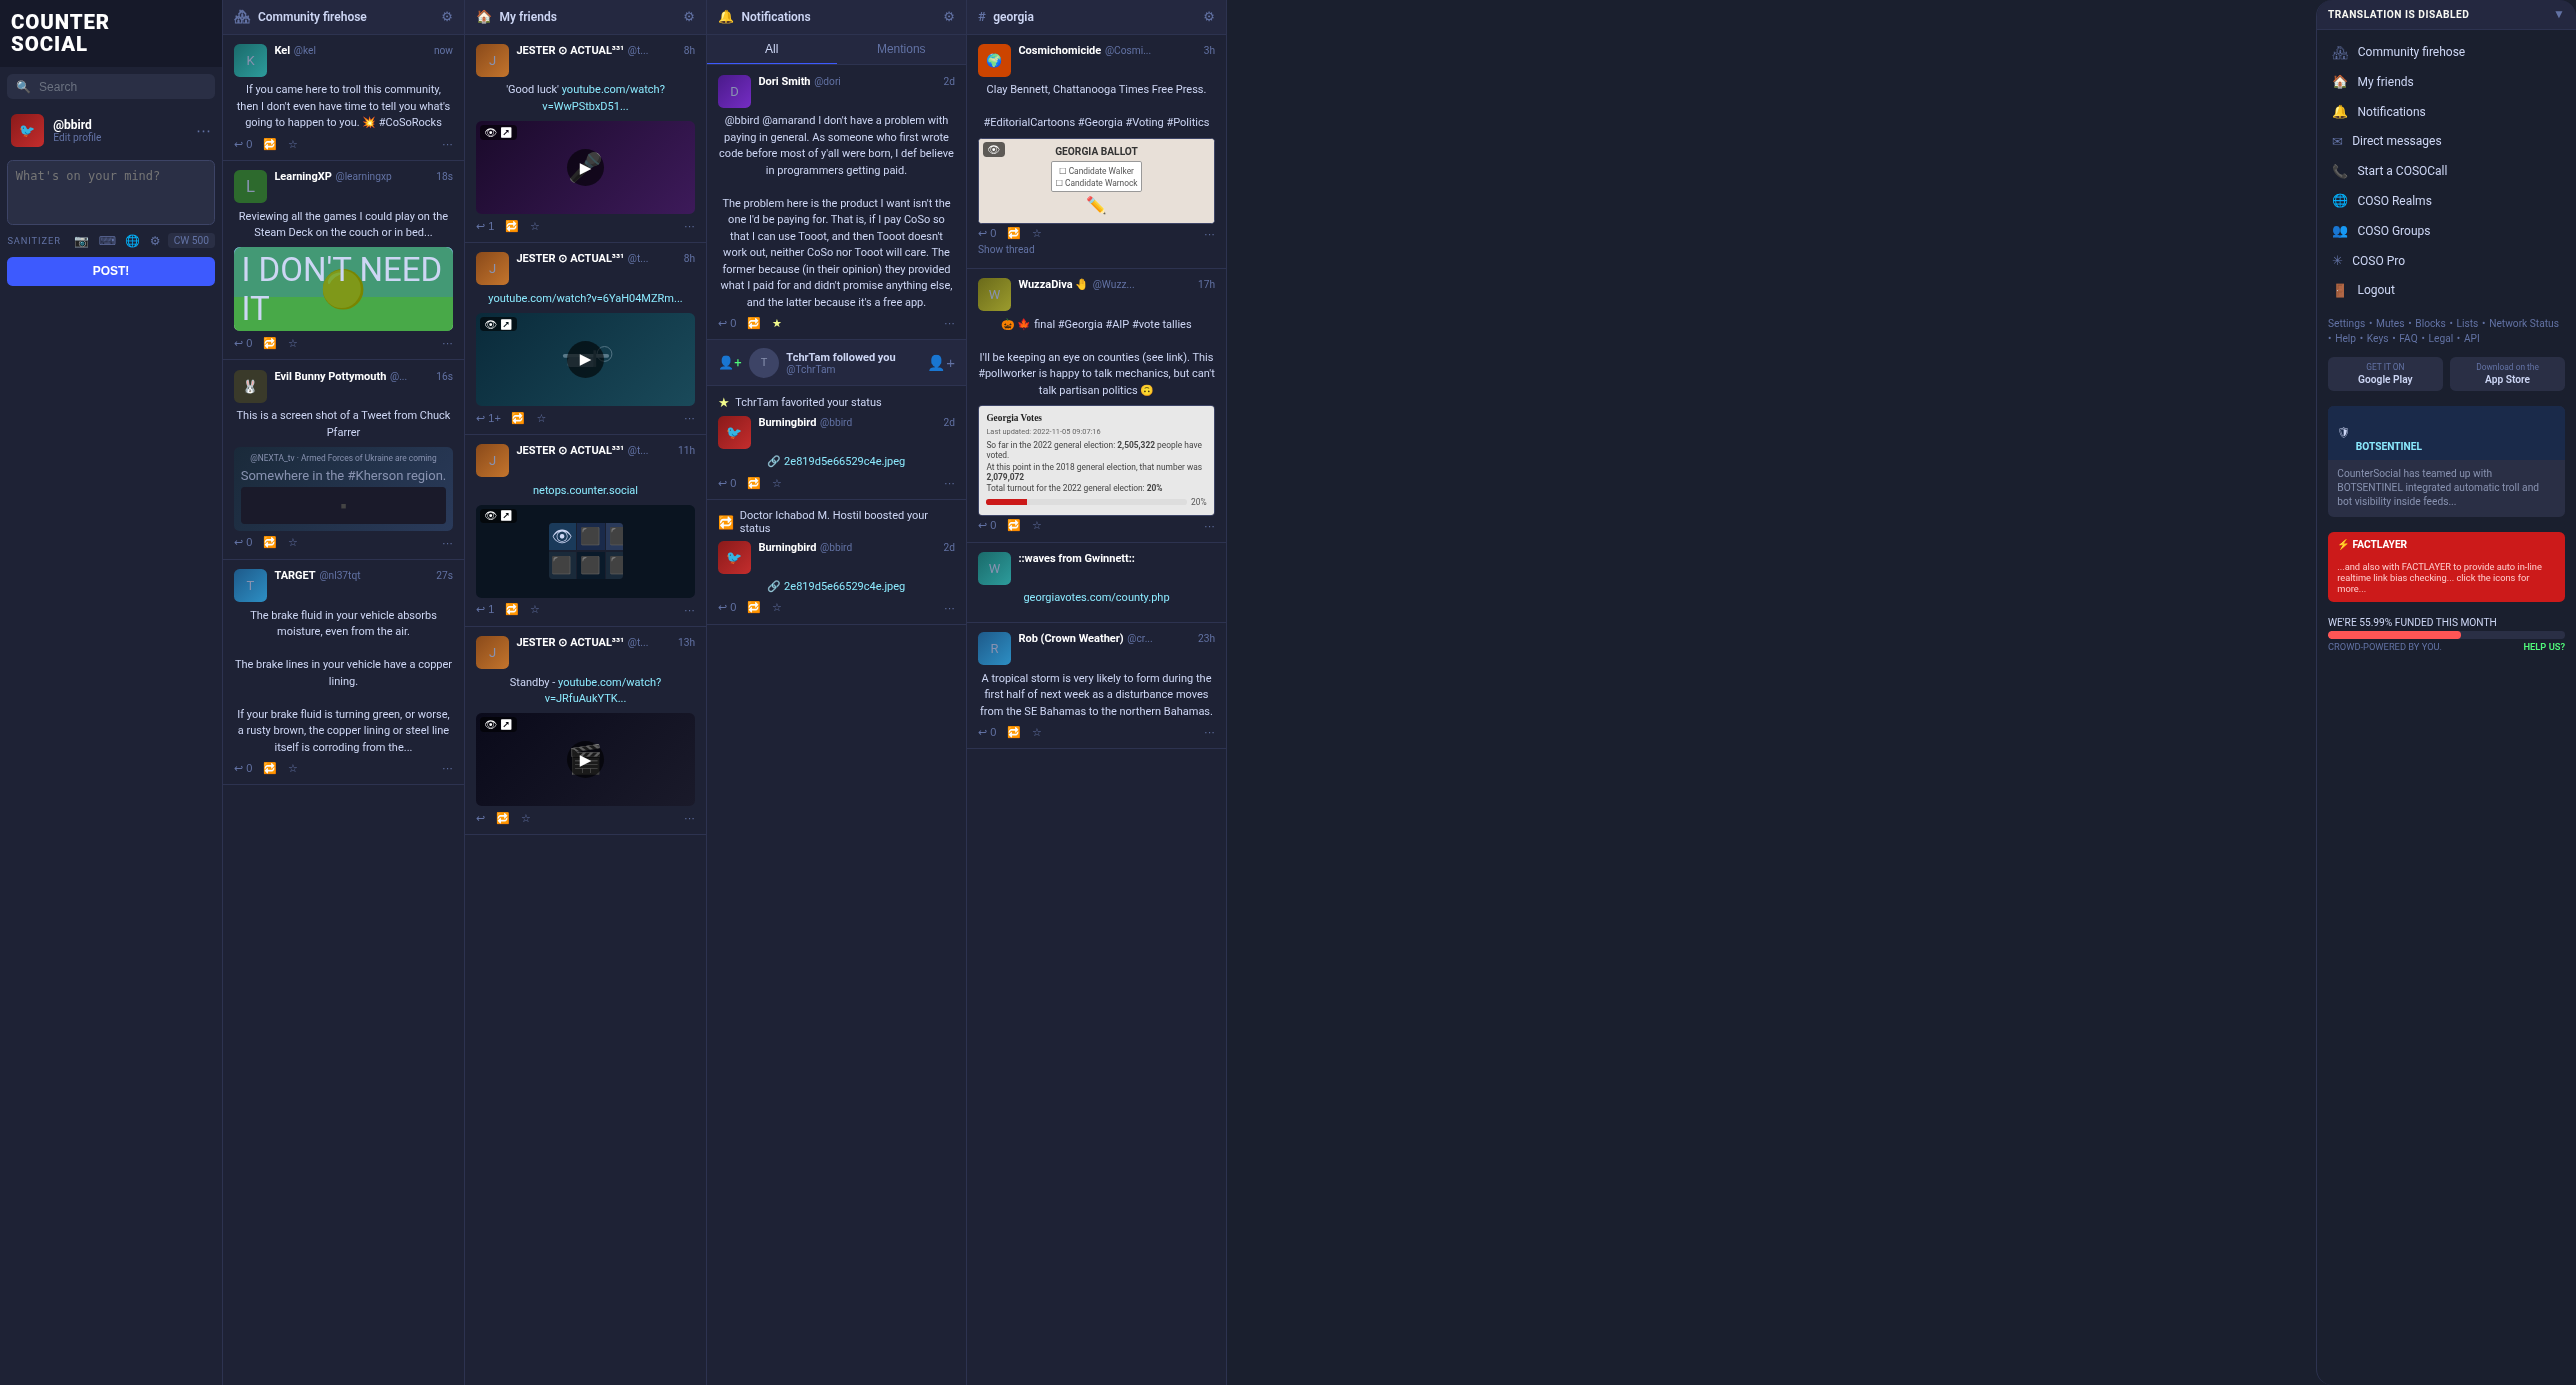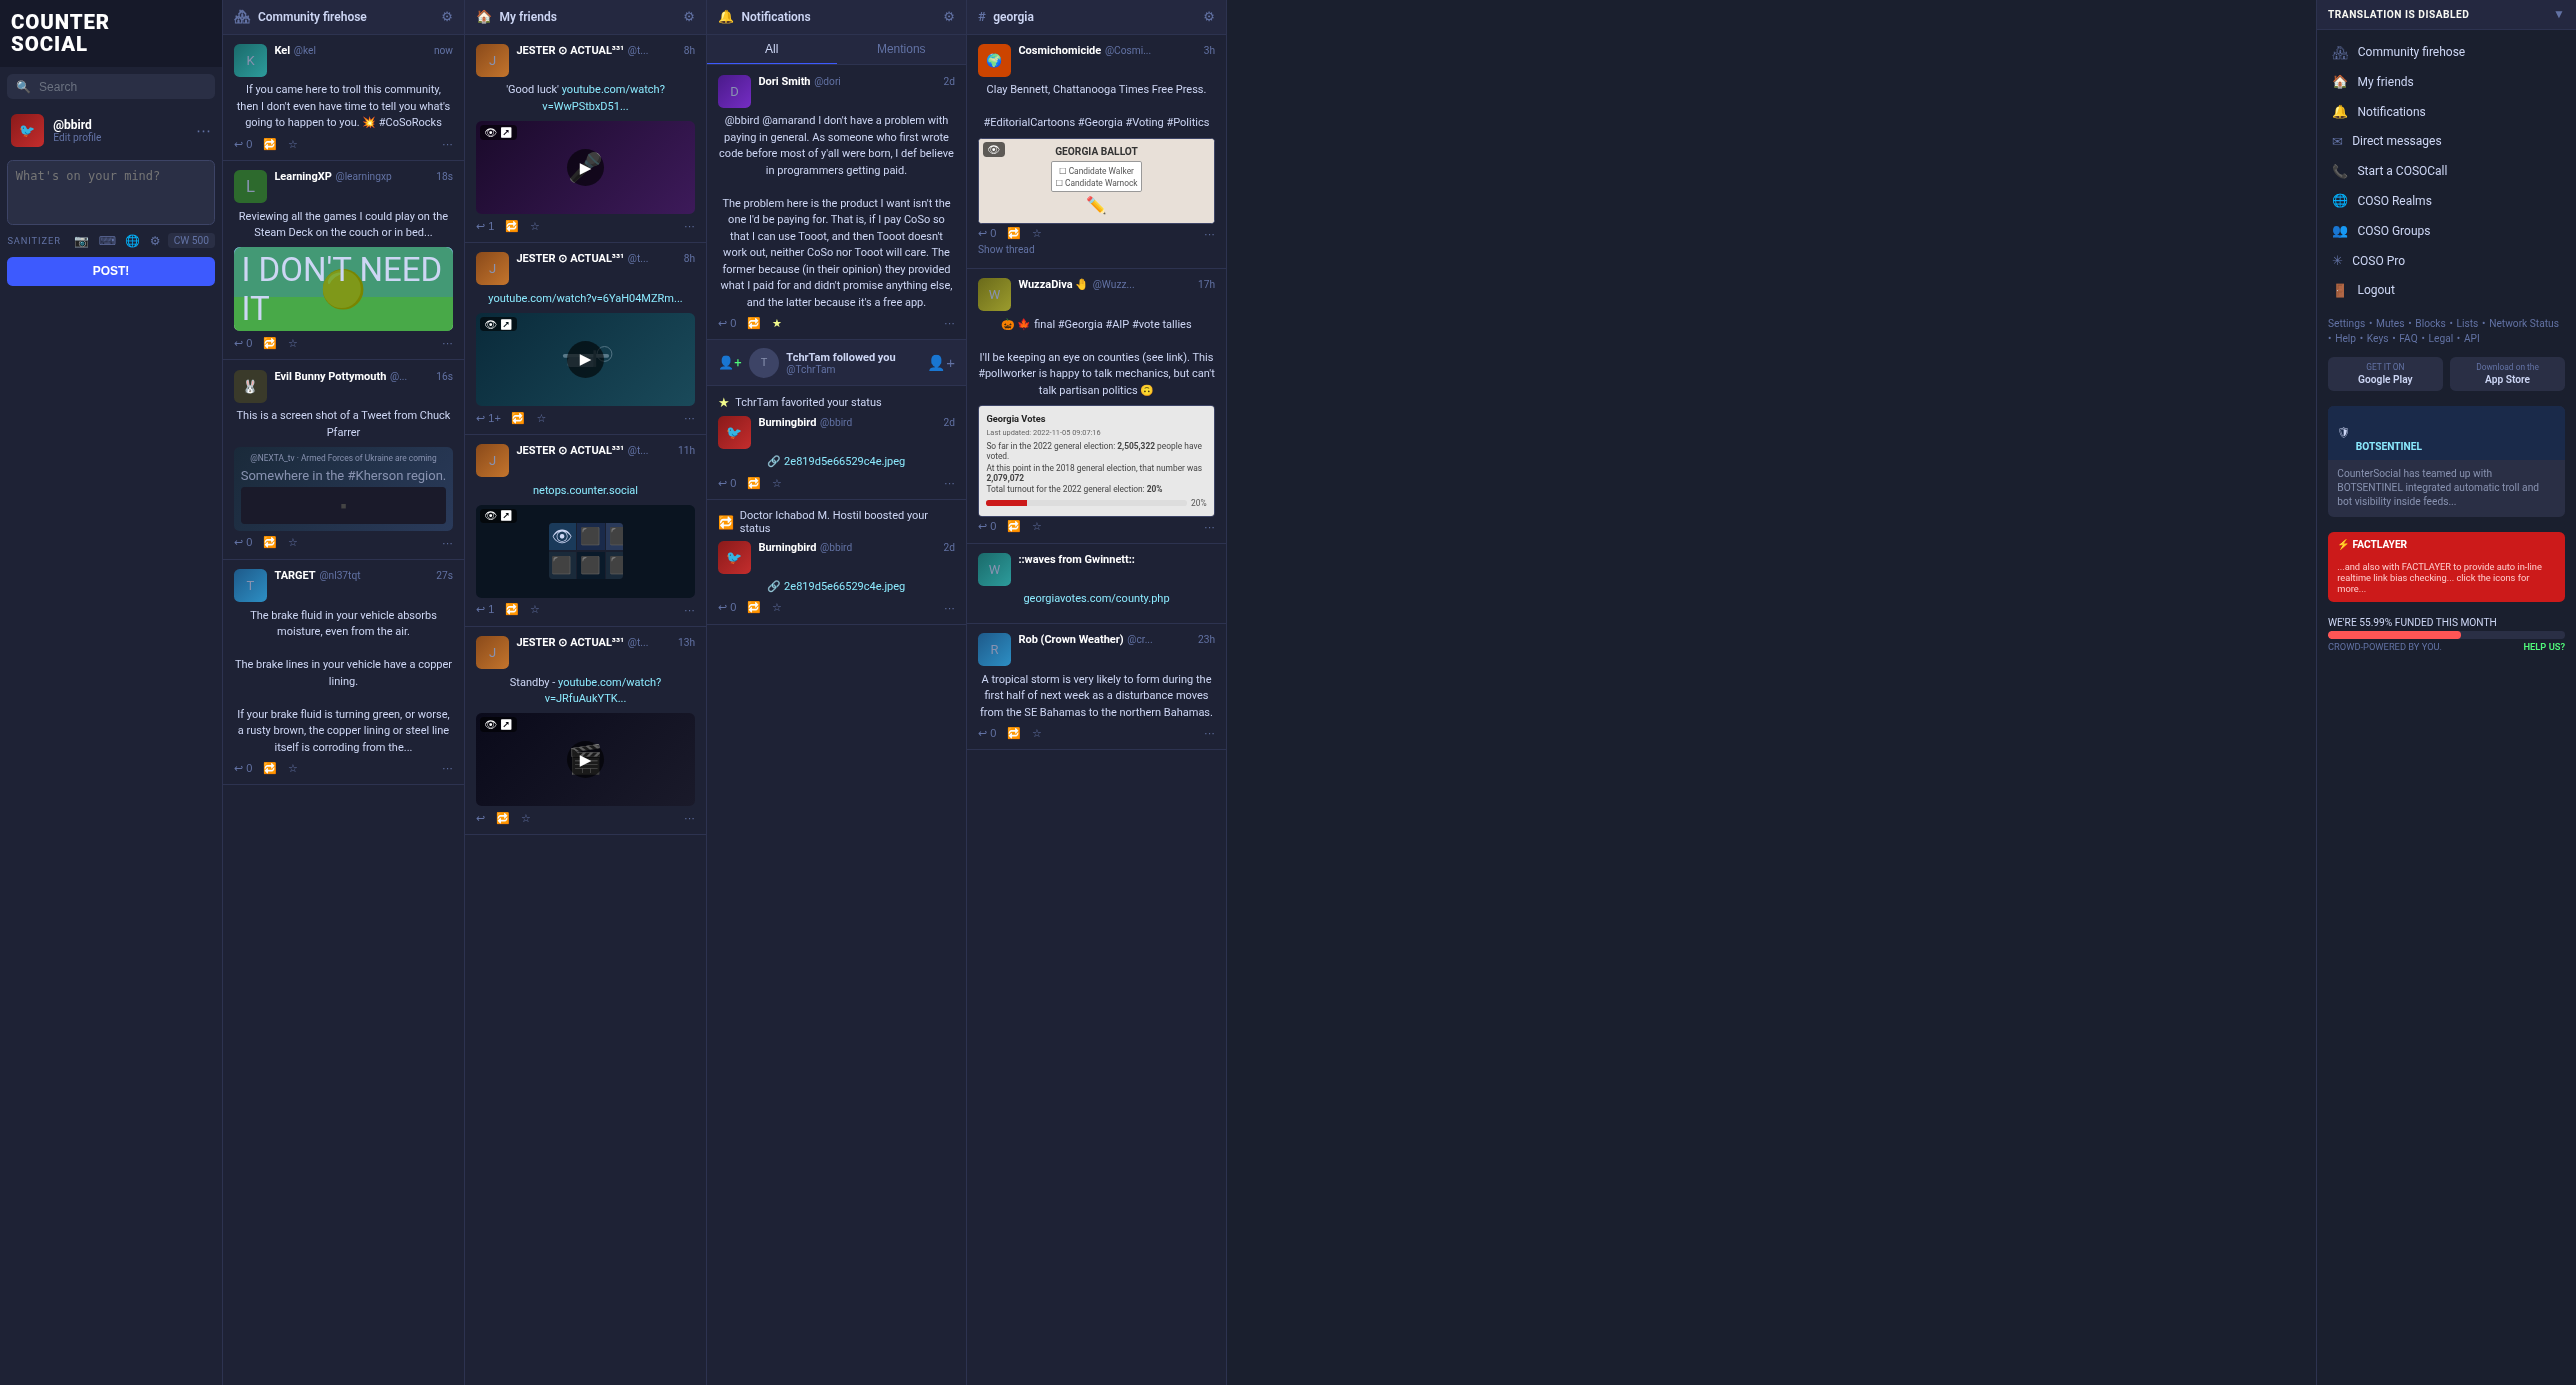--- a/index.html
+++ b/index.html
@@ -235,20 +235,21 @@
 
     
     .sidebar-right {
       width: 260px;
       min-width: 260px;
       background: #1a1f2e;
       border-left: 0.9px solid #2d3350;
       display: flex;
       flex-direction: column;
       overflow-y: auto;
+      border-radius: 16px;
     }
 
     .translation-banner {
       display: flex; align-items: center; justify-content: space-between;
       background: #242840; padding: 7.4px 11px; border-bottom: 0.9px solid #2d3350;
     }
     .translation-text { font-size: 10.2px; font-weight: 700; color: #f8f8f2; text-transform: uppercase; letter-spacing: 0.5px; }
     .translation-arrow { color: #6272a4; cursor: pointer; }
 
     .right-nav { padding: 7.4px 0; }
@@ -343,21 +344,21 @@
     .av-l { background: linear-gradient(135deg, #1a3a6a, #2d5abc); }
 
     .georgia-image {
       border: 0.9px solid #3d4466; border-radius: 3.7px; overflow: hidden;
       margin: 3.7px 0; background: #f0f0f0;
     }
 
     .votes-image-inner {
       background: #e8e8e8; padding: 7.4px; font-size: 8.4px; color: #333;
     }
-    .votes-title { font-size: 9.3px; font-weight: 700; color: #222; margin-bottom: 3.7px; }
+    .votes-title { font-size: 9.3px; font-weight: 700; color: #222; margin-bottom: 3.7px; font-family: Liberation Serif, serif; }
     .votes-stat { font-size: 8.4px; color: #444; }
     .votes-bar-row { display: flex; align-items: center; gap: 3.7px; margin-top: 3.7px; }
     .votes-bar-bg { flex: 1; background: #ddd; height: 5.6px; border-radius: 2.8px; overflow: hidden; }
     .votes-bar-fill { background: #cc1a1a; height: 100%; width: 20%; }
 
     .spongebob-img {
       width: 100%; height: 100%;
       background: linear-gradient(to bottom, #87CEEB 0%, #87CEEB 60%, #90EE90 60%);
       display: flex; align-items: center; justify-content: center;
       font-size: 37px;

